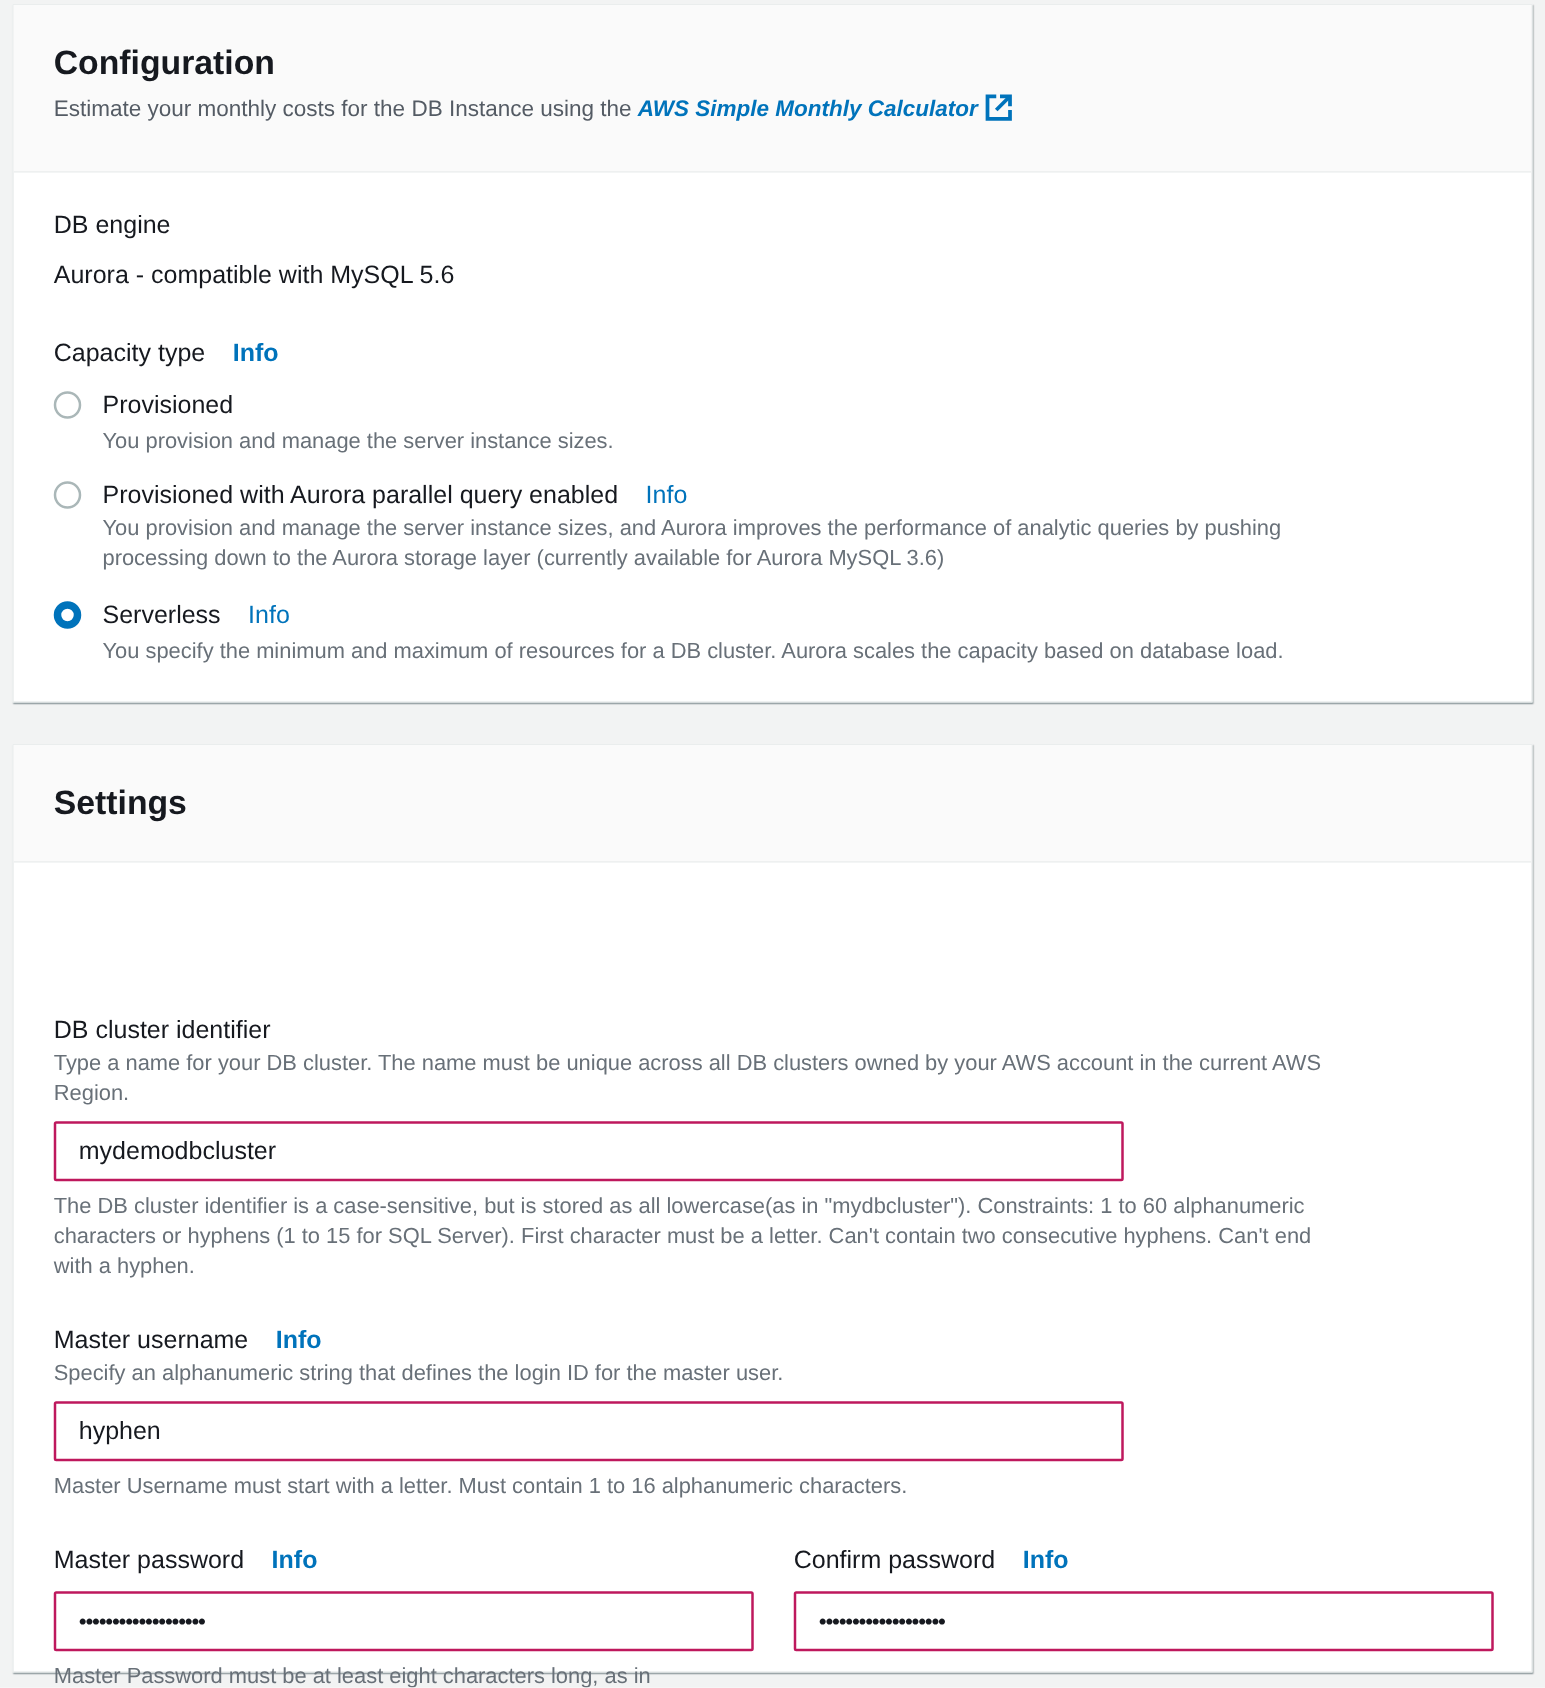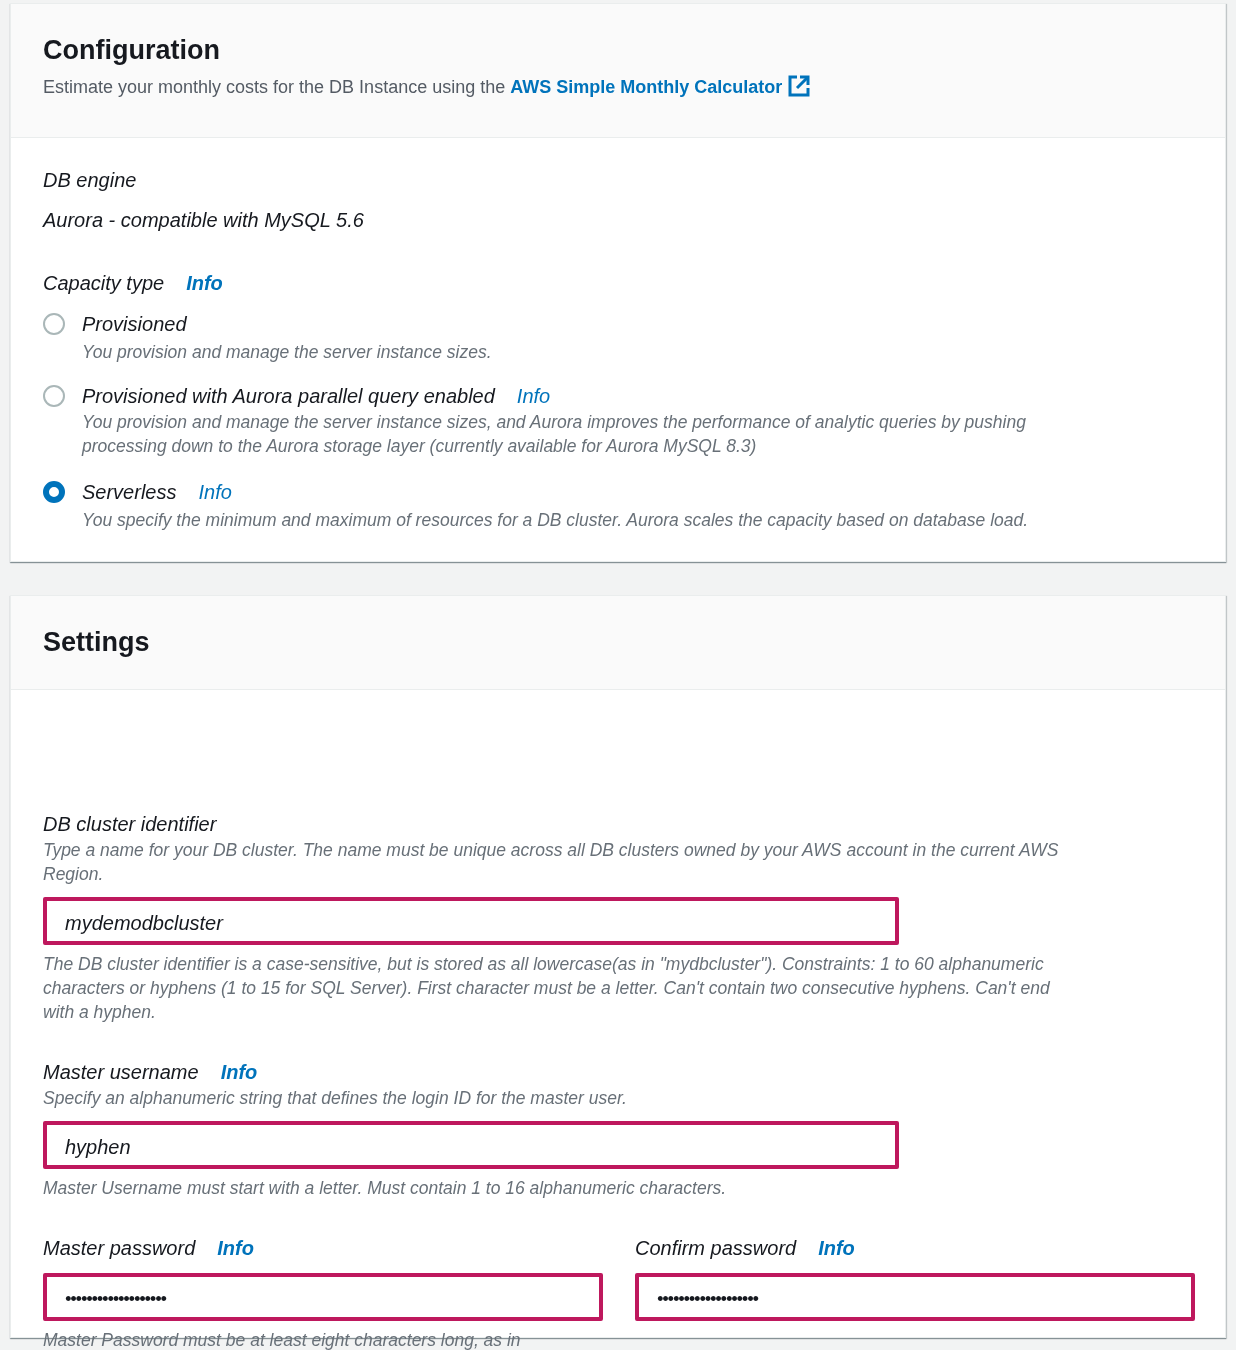--- a/index.html
+++ b/index.html
@@ -37,20 +37,21 @@
   .panel-desc {
     margin-top: 6px;
     font-size: 18px;
     color: #545b64;
     line-height: 26px;
   }
   .ext-link {
     color: #0073bb;
     font-weight: bold;
     text-decoration: none;
+    font-style: italic;
   }
   .ext-icon {
     display: inline-block;
     vertical-align: -4px;
     margin-left: 6px;
     width: 22px; height: 22px;
   }
   .panel-body { padding: 0 32px; position: relative; }
   .label {
     font-size: 20px;
@@ -82,31 +83,31 @@
     border-radius: 50%;
     border: 2px solid #aab7b8;
     background: #fff;
   }
   .radio.checked {
     border: 6px solid #0073bb;
   }
   .radio-label { font-size: 20px; line-height: 28px; color: #16191f; }
   .input {
     height: 48px;
-    border: 4px solid #be185d;
+    border: 2px solid #be185d;
     border-radius: 2px;
     background: #fff;
     font-size: 20px;
     color: #16191f;
     padding: 0 18px;
     line-height: 44px;
     font-family: "Liberation Sans", "DejaVu Sans", sans-serif;
   }
   .pw { letter-spacing: -1px; font-size: 18px; }
-  .abs { position: absolute; font-style: italic; }
+  .abs { position: absolute; }
 </style>
 </head>
 <body>
 
 <div class="page">
 
   <div class="panel panel-config">
     <div class="panel-header">
       <div class="panel-title">Configuration</div>
       <div class="panel-desc">
@@ -131,21 +132,21 @@
       <div class="abs radio-row" style="top:172px; left:32px;">
         <span class="radio"></span>
         <div class="radio-label">Provisioned</div>
         <div class="desc" style="margin-top:2px;">You provision and manage the server instance sizes.</div>
       </div>
 
       <div class="abs radio-row" style="top:244px; left:32px; width:1150px;">
         <span class="radio"></span>
         <div><span class="radio-label">Provisioned with Aurora parallel query enabled</span><span class="info normal">Info</span></div>
         <div class="desc" style="margin-top:0;">You provision and manage the server instance sizes, and Aurora improves the performance of analytic queries by pushing</div>
-        <div class="desc">processing down to the Aurora storage layer (currently available for Aurora MySQL 8.3)</div>
+        <div class="desc">processing down to the Aurora storage layer (currently available for Aurora MySQL 3.6)</div>
       </div>
 
       <div class="abs radio-row" style="top:340px; left:32px; width:1150px;">
         <span class="radio checked"></span>
         <div><span class="radio-label">Serverless</span><span class="info normal">Info</span></div>
         <div class="desc" style="margin-top:2px;">You specify the minimum and maximum of resources for a DB cluster. Aurora scales the capacity based on database load.</div>
       </div>
     </div>
   </div>
 

